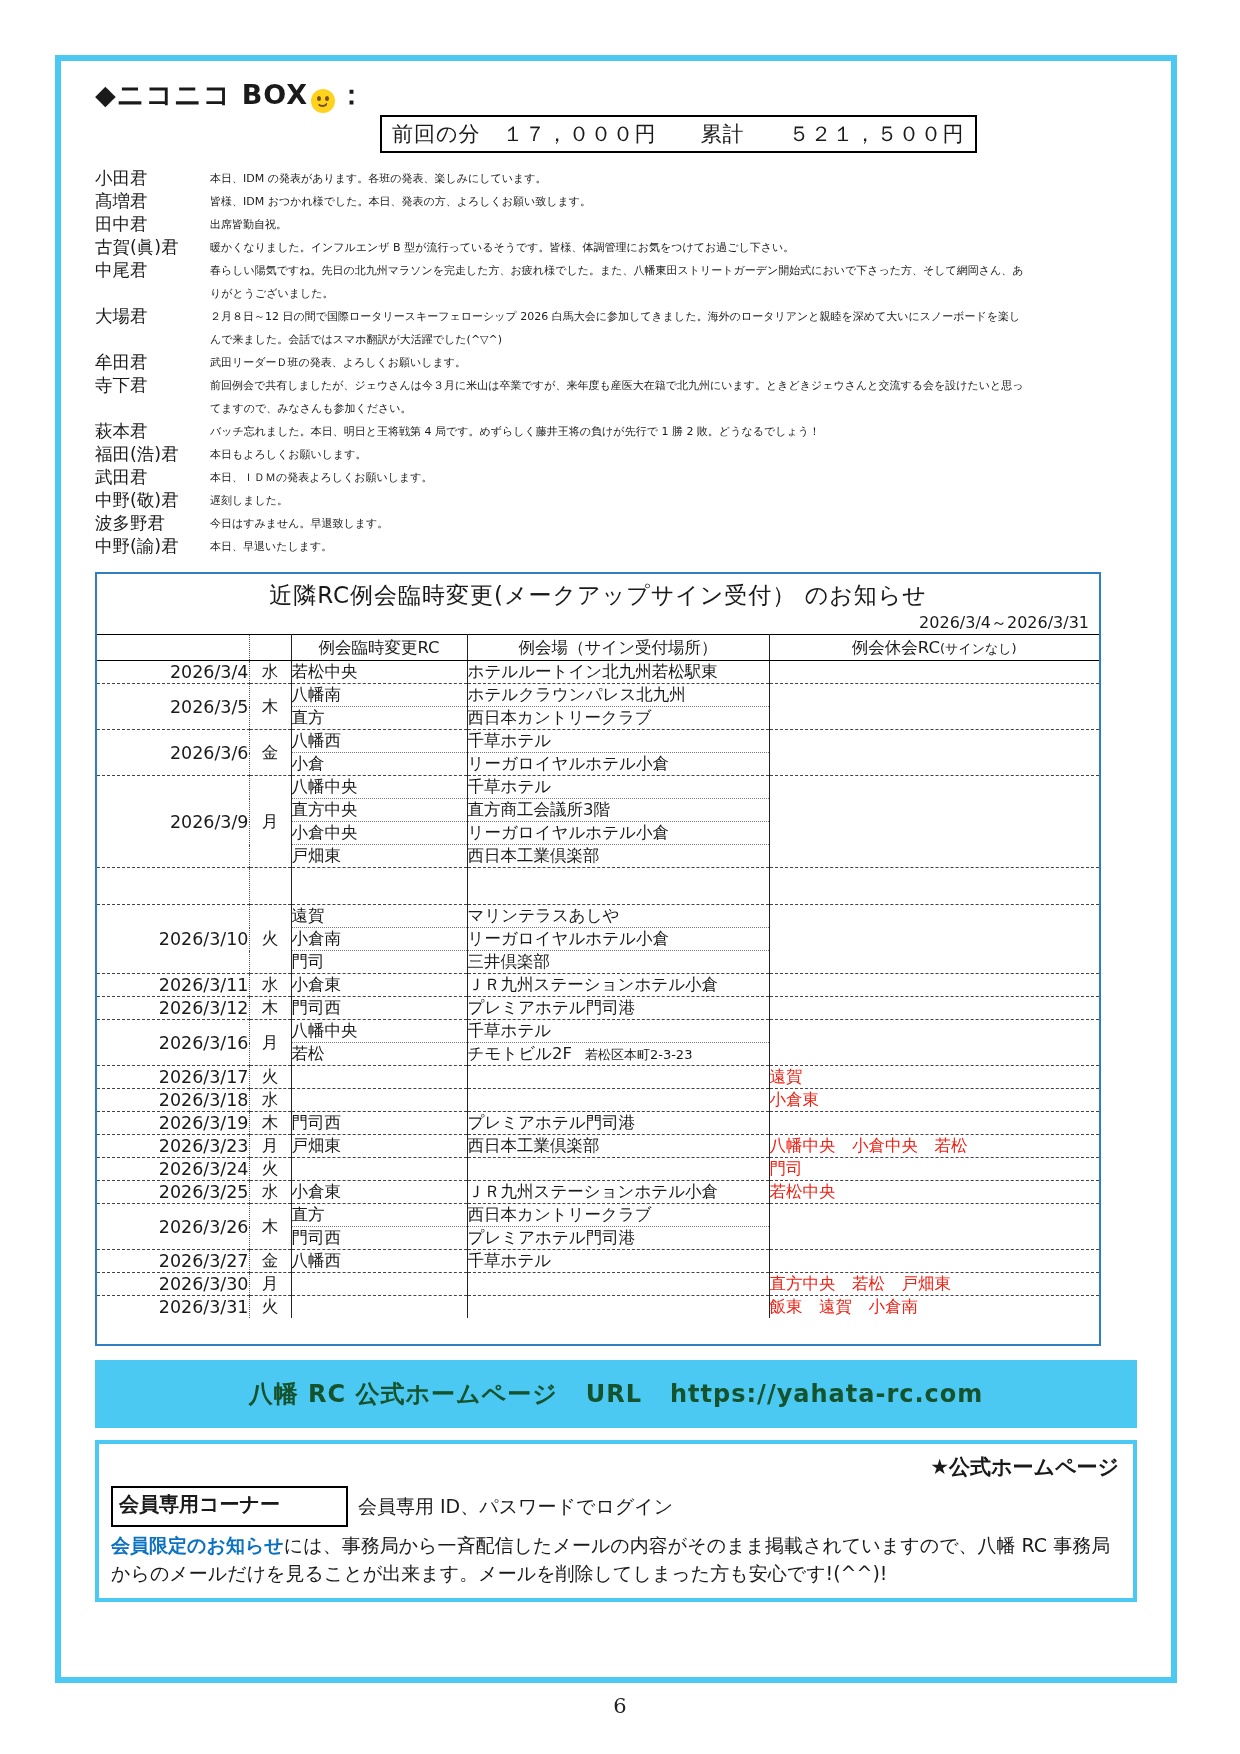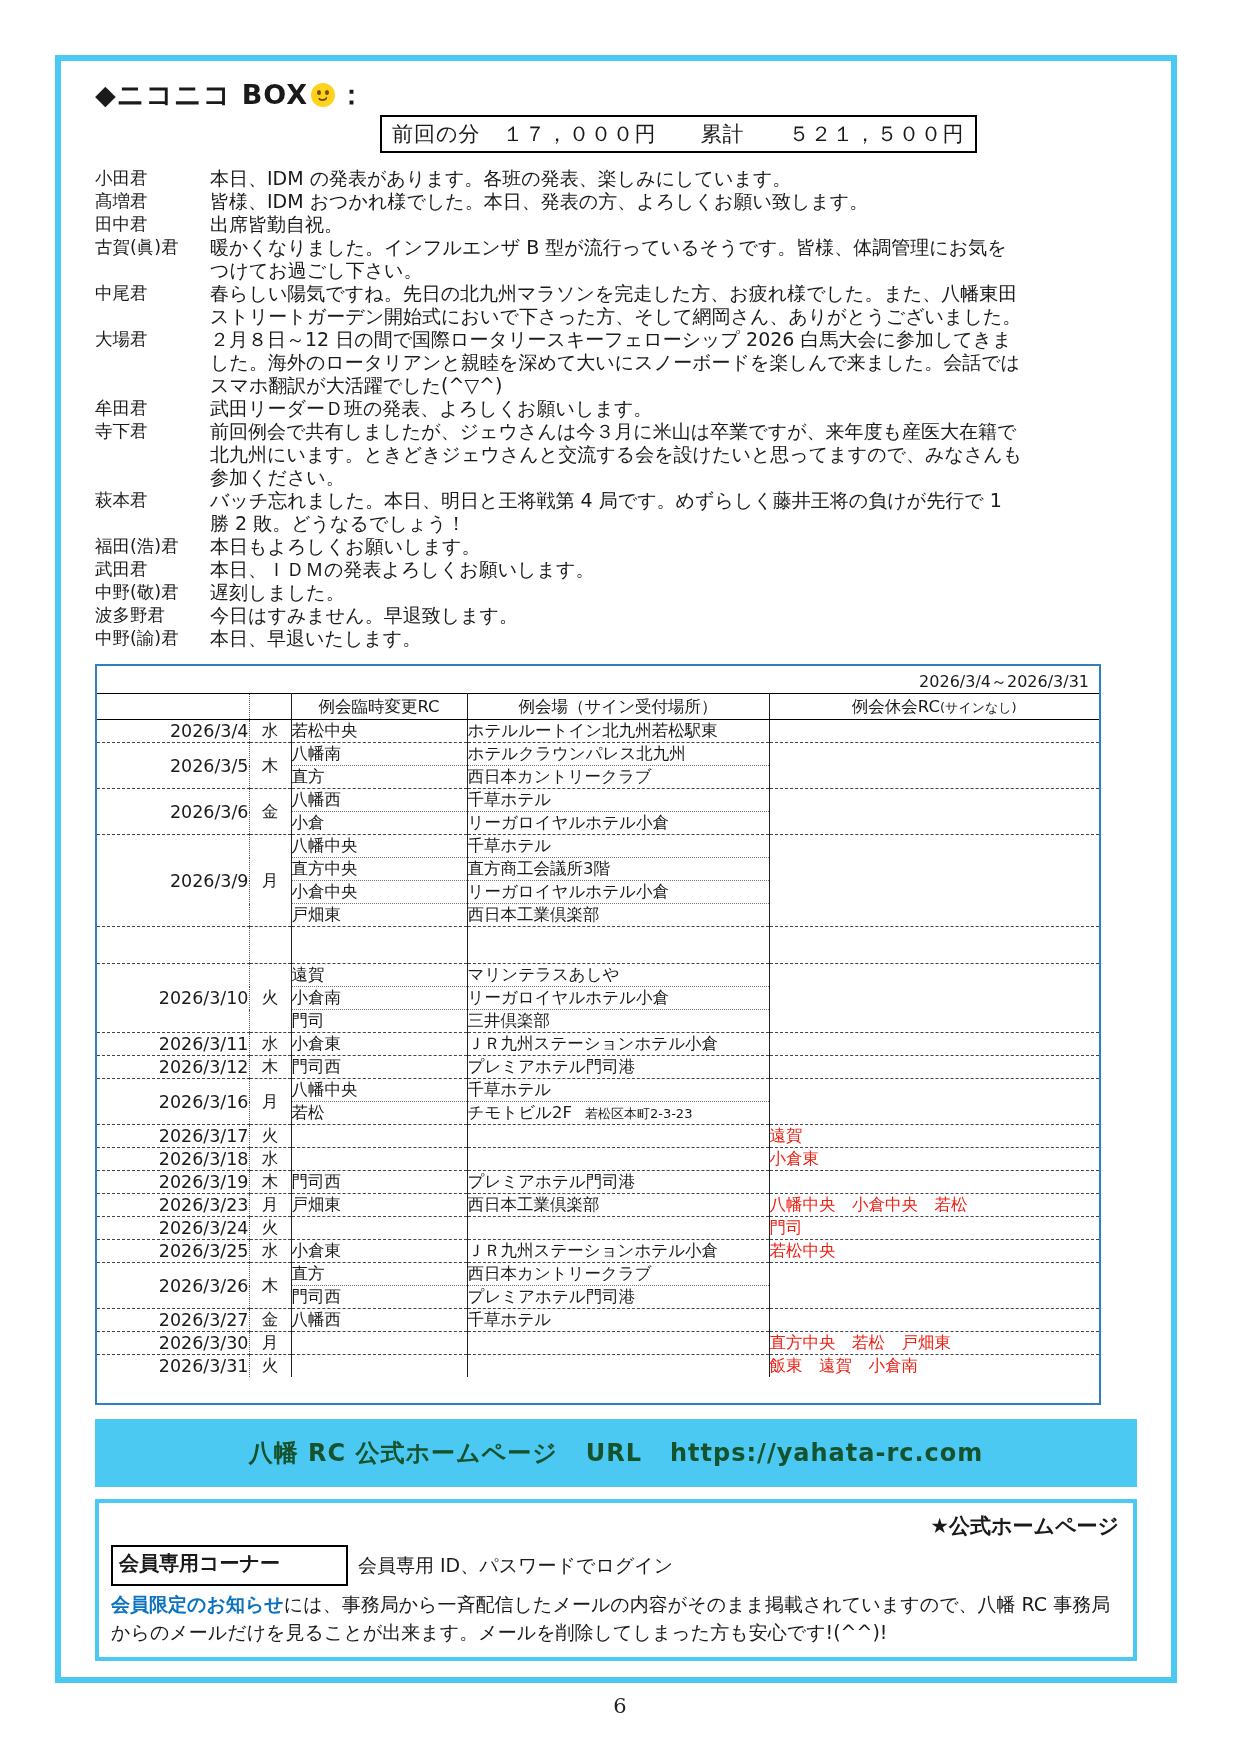--- a/index.html
+++ b/index.html
@@ -12,36 +12,36 @@
   body{
     width:1240px;height:1754px;position:relative;
     font-family:"DejaVu Sans","Liberation Sans",sans-serif;color:#1a1a1a;
   }
   .page{
     position:absolute;left:55px;top:55px;width:1122px;height:1628px;
     border:6px solid var(--accent);box-sizing:border-box;
     padding:16px 28px 10px 34px;overflow:hidden;background:#fff;
   }
   
-  .nk-title{font-size:27px;font-weight:bold;letter-spacing:1px;display:flex;align-items:center;}
+  .nk-title{font-size:27px;font-weight:bold;letter-spacing:1px;display:flex;align-items:flex-end;}
   .smiley{display:inline-block;width:24px;height:24px;border-radius:50%;
     background:#ffd21e;position:relative;margin:0 3px;flex:0 0 auto;}
   .smiley::before{content:"";position:absolute;width:4px;height:5px;border-radius:50%;
     background:#7a4b00;left:6px;top:7px;box-shadow:8px 0 0 #7a4b00;}
   .smiley::after{content:"";position:absolute;left:5px;top:11px;width:13px;height:7px;
     border:2px solid transparent;border-bottom:2.5px solid #7a4b00;border-radius:0 0 14px 14px;box-sizing:border-box;}
   .amount-box{
     display:inline-block;border:2px solid #000;padding:3px 10px;
     font-size:21px;font-weight:500;margin:2px 0 6px 285px;letter-spacing:1px;white-space:nowrap;
   }
   
   .nk-list{margin-top:8px;padding-right:118px;}
   .nk-row{display:flex;align-items:flex-start;}
   .nk-name{flex:0 0 115px;font-size:17.5px;line-height:23px;white-space:nowrap;}
-  .nk-msg{flex:1;font-size:19px;line-height:23px;}
+  .nk-msg{flex:1;font-size:11px;line-height:23px;}
   
   .sched{
     margin-top:14px;margin-right:42px;border:2px solid var(--tableborder);
     padding:4px 0 26px 0;box-sizing:border-box;
   }
   .sched-title{text-align:center;font-size:23px;letter-spacing:1px;padding-top:2px;}
   .sched-range{text-align:right;font-size:16px;padding-right:10px;margin-top:2px;margin-left:40px;}
   .sched-table{border-collapse:collapse;width:100%;font-size:16.5px;table-layout:fixed;}
   .sched-table th,.sched-table td{padding:0;margin:0;}
   .sched-table thead th{
@@ -149,20 +149,21 @@
         <div class="nk-name">波多野君</div>
         <div class="nk-msg">今日はすみません。早退致します。</div>
       </div>
       <div class="nk-row">
         <div class="nk-name">中野(諭)君</div>
         <div class="nk-msg">本日、早退いたします。</div>
       </div>
     </div>
 
   <div class="sched">
+    <div class="sched-title">近隣RC例会臨時変更(メークアップサイン受付） のお知らせ</div>
     <div class="sched-range">2026/3/4～2026/3/31</div>
     <table class="sched-table">
       <colgroup>
         <col class="col-date">
           <col class="col-day">
           <col class="col-rc">
           <col class="col-venue">
           <col class="col-closed">
       </colgroup>
       <thead>

